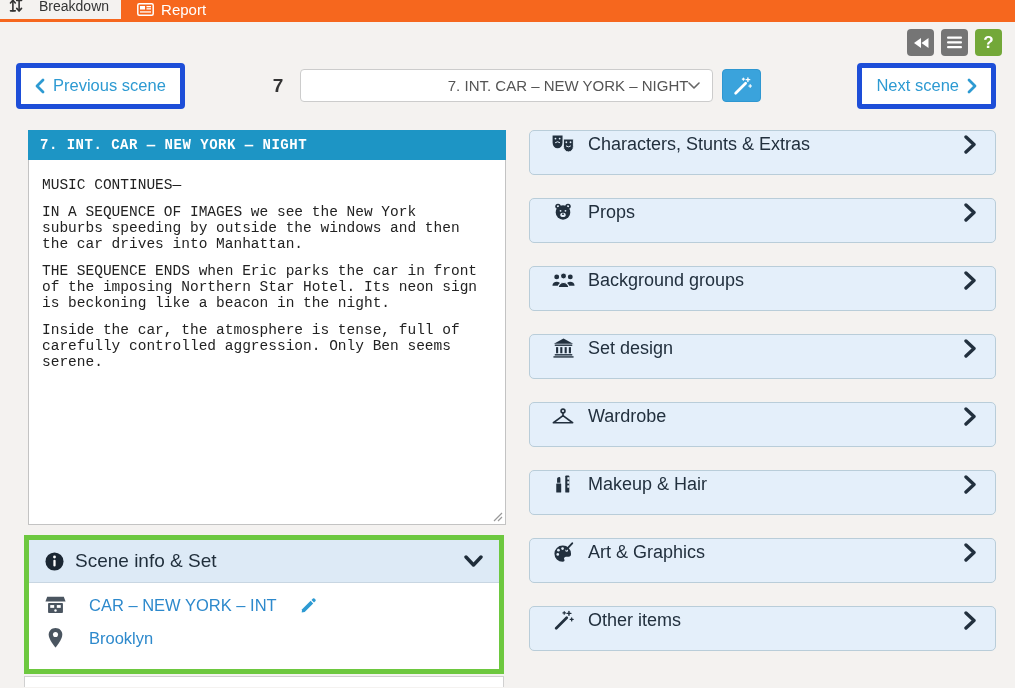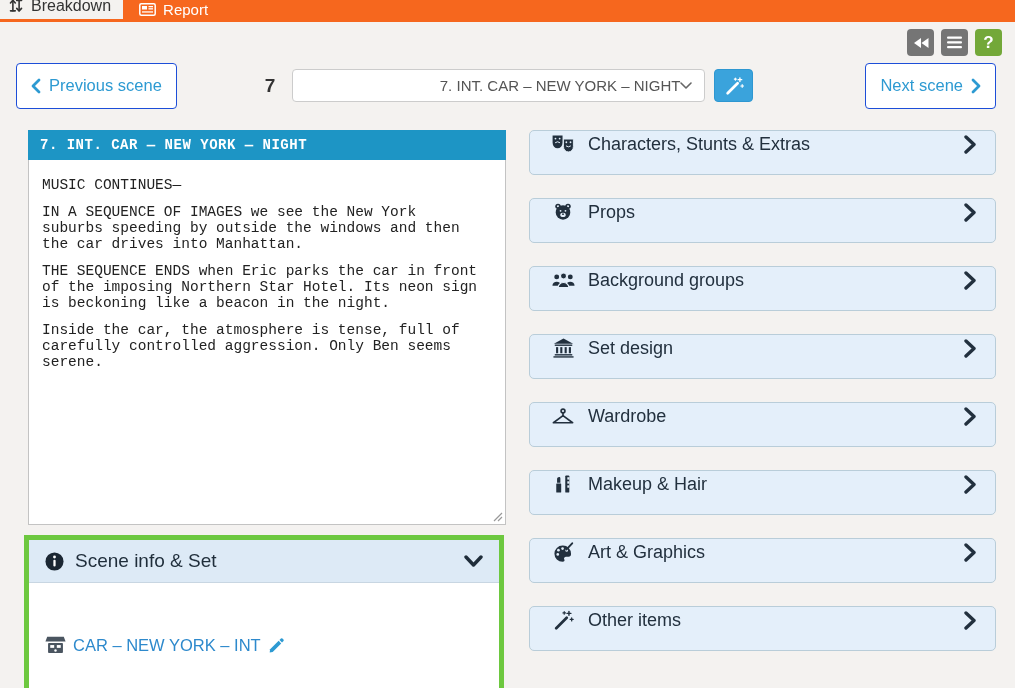--- a/index.html
+++ b/index.html
@@ -7,43 +7,43 @@
   body {
     width:1015px; height:688px; overflow:hidden; position:relative;
     background:#f4f2f0;
     font-family:"Liberation Sans", sans-serif;
     color:#333;
   }
 
   
   .tabbar { display:flex; height:22px; border-bottom:3px solid #f6671e; }
   .tab-breakdown {
-    display:flex; align-items:center; gap:7px; padding:0 12px 8px 8px;
-    font-size:16px; color:#333; cursor:pointer;
+    display:flex; align-items:center; gap:15px; padding:0 12px 8px 8px;
+    font-size:14px; color:#333; cursor:pointer;
   }
   .tab-orange-region { flex:1; background:#f6671e; display:flex; }
   .tab-report {
     display:flex; align-items:center; gap:7px; padding:0 16px;
     color:#fff; font-size:15px; cursor:pointer;justify-content:flex-end;
   }
 
   
   .util-row { position:absolute; top:29px; right:13px; display:flex; gap:7px; }
   .util-btn {
     width:27px; height:27px; border:none; border-radius:4px;
     background:#757575; color:#fff; display:flex; align-items:center;
     justify-content:center; cursor:pointer; padding:0;
   }
   .util-btn.help { background:#73a839; font-weight:bold; font-size:17px; font-family:"Liberation Sans",sans-serif; }
 
   
   .nav-row { position:absolute; top:69px; left:16px; right:19px; height:33px; display:flex; align-items:center; }
   .nav-btn {
     display:flex; align-items:center; gap:8px; height:46px; padding:0 14px;
-    background:#fff; border:1px solid #1d4ed8; border-radius:4px;
+    background:#fff; border:5px solid #1d4ed8; border-radius:4px;
     color:#2d9ad2; font-size:16.5px; cursor:pointer; font-family:"Liberation Sans",sans-serif;
   }
   .scene-num { margin-left:88px; font-size:19px; font-weight:bold; color:#333; }
   .scene-select {
     margin-left:17px; width:413px; height:33px; background:#fff;
     border:1px solid #ccc; border-radius:4px; display:flex; align-items:center;
     justify-content:flex-end; padding:0 12px; font-size:15px; color:#555;
     cursor:pointer;
   }
   .wand-btn {
@@ -78,21 +78,21 @@
     margin-top:10px; margin-left:-4px; width:480px;
     border:5px solid #6dc83f; background:#fff;
   }
   .scene-info-header {
     background:#ddeaf6; border-bottom:1px solid #c8d6e2;
     display:flex; align-items:center; gap:11px; padding:10px 16px;
     font-size:19px; color:#1f2d3a; cursor:pointer;
   }
   .scene-info-header .chev { margin-left:auto; color:#1f2d3a; display:flex; }
   .scene-info-body { padding:13px 16px 8px; }
-  .scene-info-row { display:flex; align-items:center; gap:7px; margin-bottom:13px; font-size:16.5px;margin-top:40px; }
+  .scene-info-row { display:flex; align-items:center; gap:23px; margin-bottom:13px; font-size:16.5px; }
   .scene-link { color:#2d89cc; cursor:pointer; text-decoration:none; }
   .next-panel {
     margin-top:2px; margin-left:-4px; width:480px; height:11px;
     background:#fff; border:1px solid #d0d0d0; border-bottom:none;
   }
 
   
   .category-card {
     height:45px; margin-bottom:23px; background:#e4effa;
     border:1px solid #b9cdd9; border-radius:5px;

